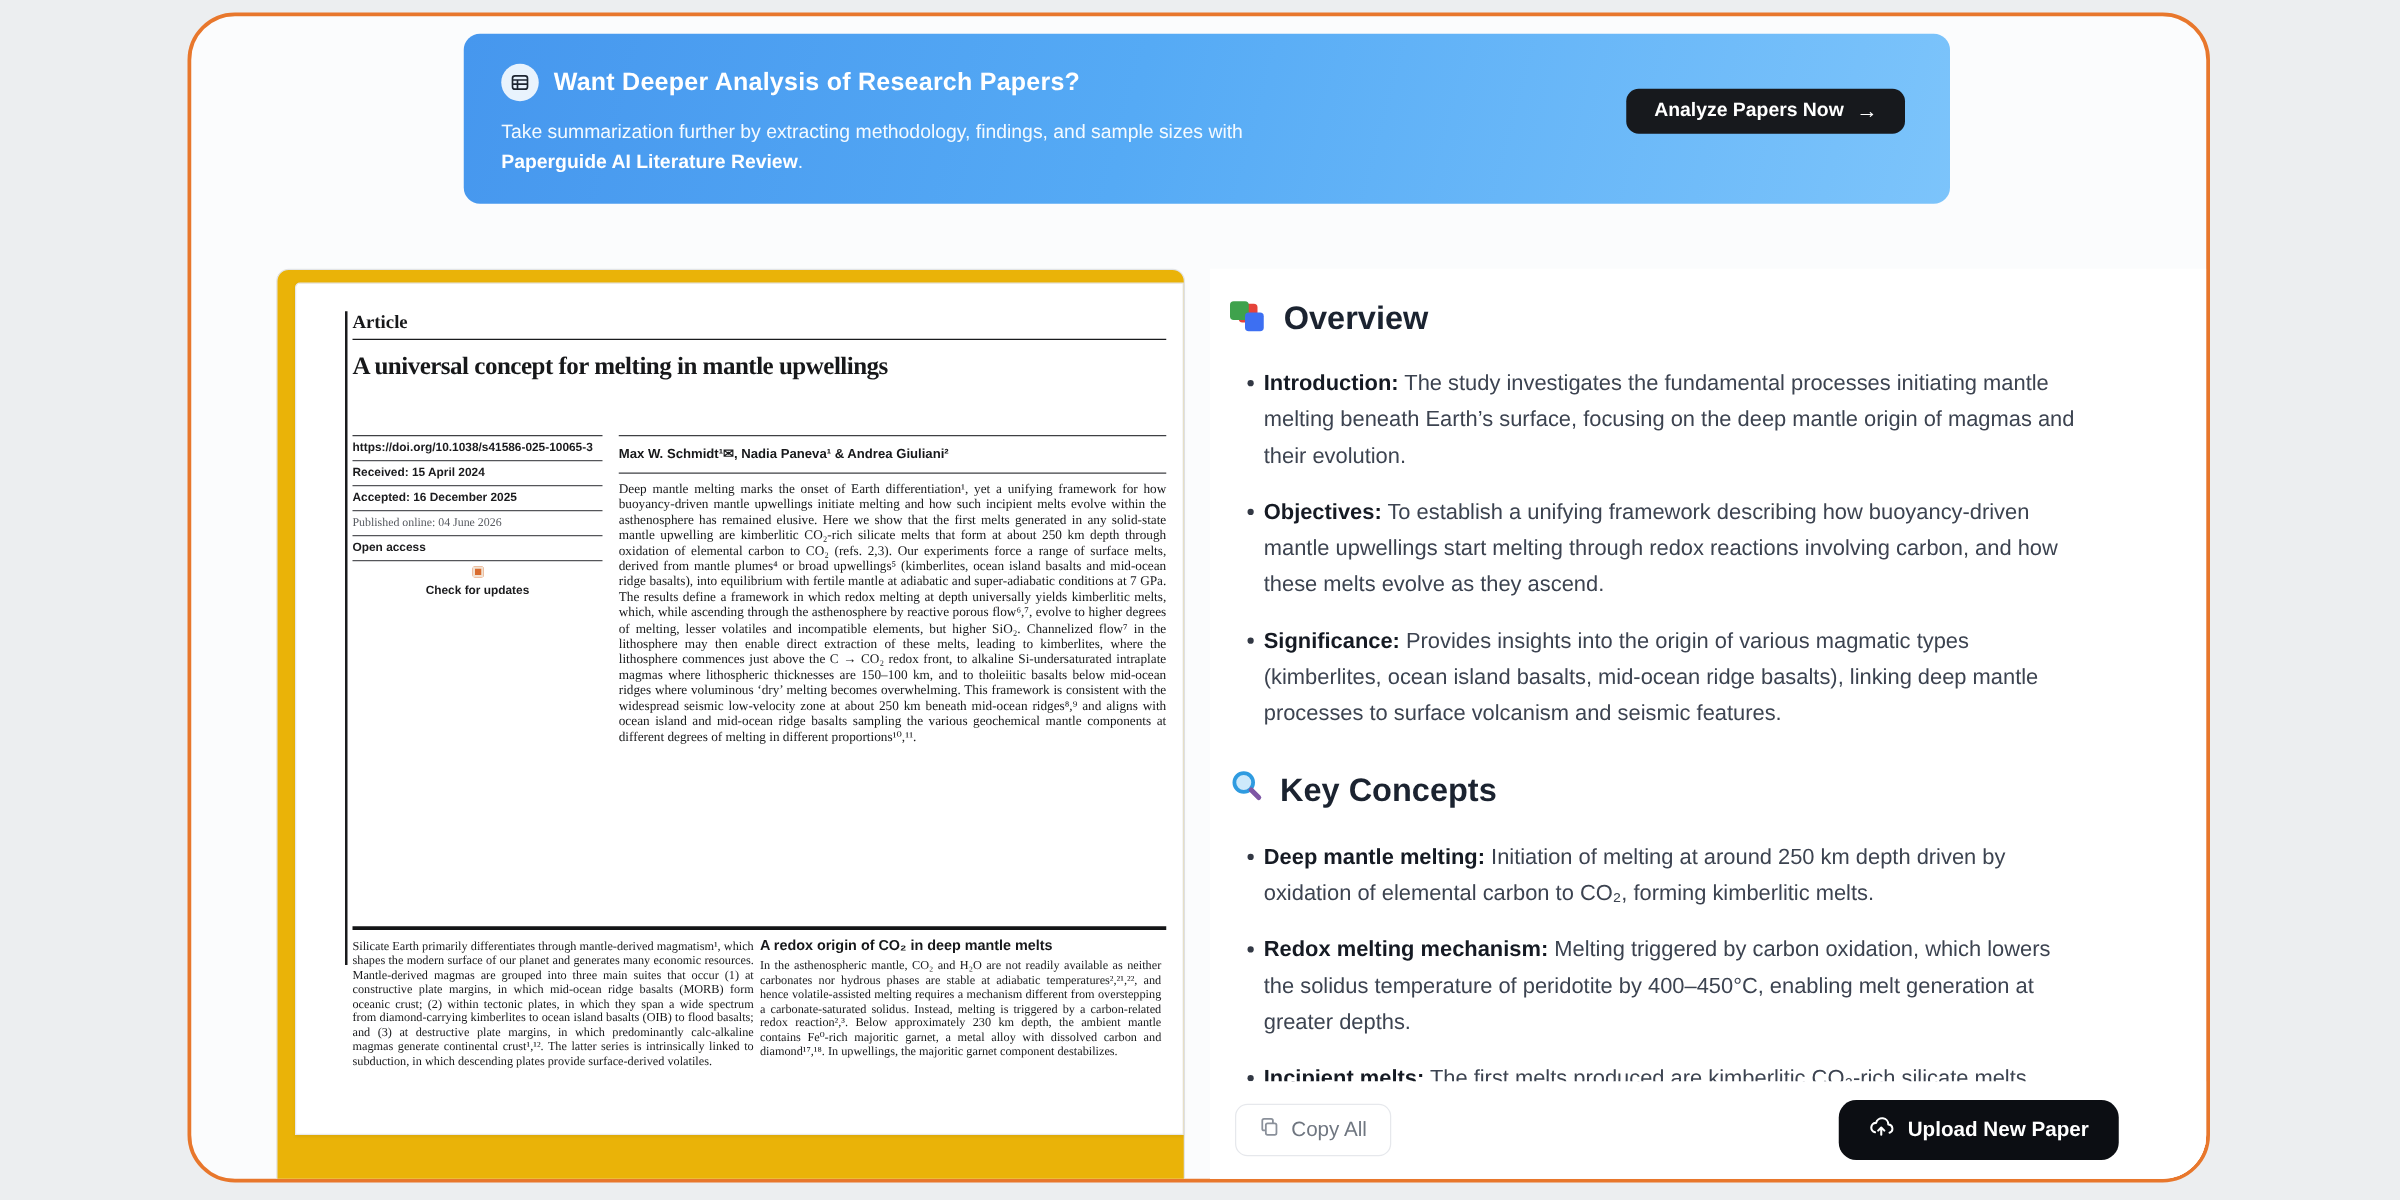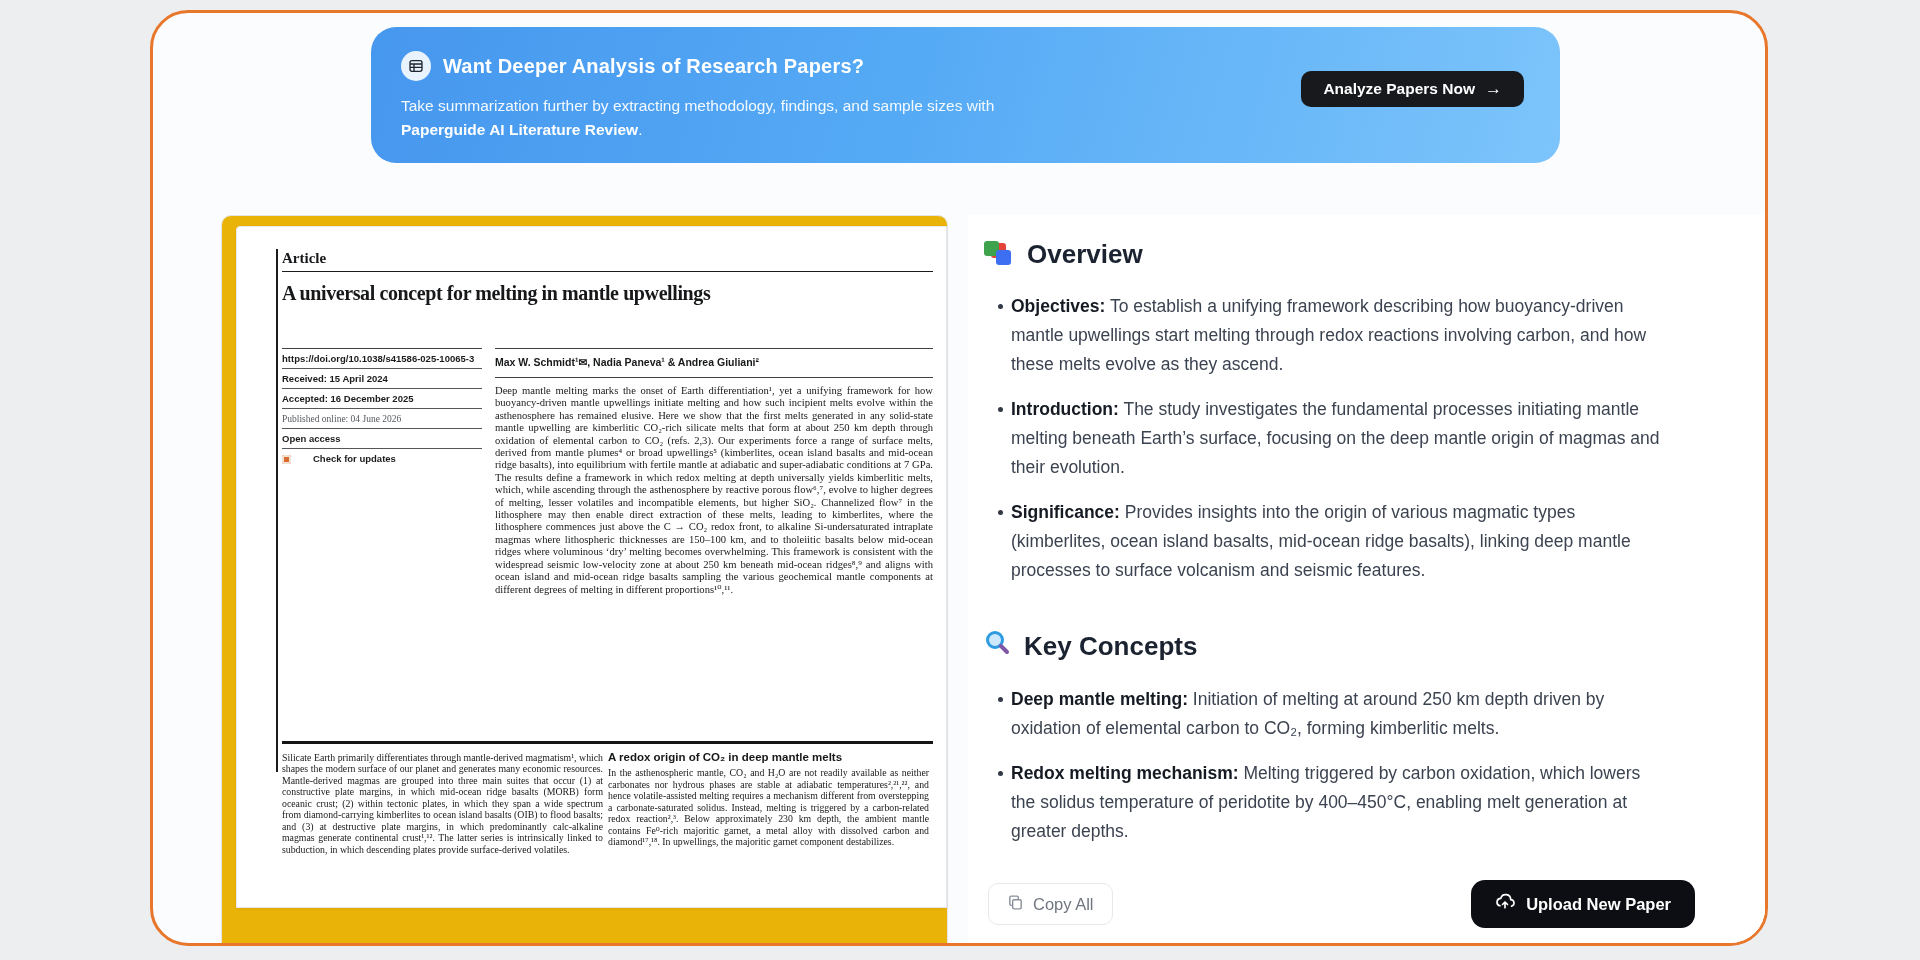--- a/index.html
+++ b/index.html
@@ -2,21 +2,21 @@
 <html><head>
 <meta charset="utf-8">
 <style>
   * { margin:0; padding:0; box-sizing:border-box; }
   html,body { width:1920px; height:960px; overflow:hidden; background:#eceef0;
               font-family:"Liberation Sans", sans-serif; }
   .frame { position:absolute; left:150px; top:10px; width:1618px; height:936px;
            border:3px solid #e8772c; border-radius:38px; background:#fbfcfd; overflow:hidden; }
 
   
-  .banner { position:absolute; left:218px; top:14px; width:1189px; height:136px; border-radius:25px;
+  .banner { position:absolute; left:218px; top:14px; width:1189px; height:136px; border-radius:13px;
             background:linear-gradient(105deg,#4697ee 0%,#55aaf5 45%,#7cc4fb 100%);
             padding:24px 12px 0 30px; color:#fff; }
   .banner-head { display:flex; align-items:center; gap:12px; }
   .banner-ico { width:30px; height:30px; border-radius:50%; background:rgba(255,255,255,.88);
                 display:flex; align-items:center; justify-content:center; flex:0 0 30px; }
   .banner-title { font-size:20px; font-weight:700; letter-spacing:.2px; }
   .banner-body { margin-top:13px; font-size:15.5px; line-height:24px; max-width:670px; color:#f4faff; }
   .banner-body b { font-weight:700; color:#fff; }
   .banner-cta { position:absolute; right:36px; top:44px; height:36px; padding:0 22px;
                 background:#17191d; color:#fff; border:none; border-radius:10px; cursor:pointer;
@@ -36,40 +36,40 @@
   .art-kicker { font-size:15px; font-weight:700; line-height:17px; padding-bottom:4px;
                 border-bottom:1.5px solid #1a1b1d; }
   .art-title { margin-top:5px; font-size:20px; font-weight:700; line-height:33px;
                letter-spacing:-.4px; margin-bottom:38px; }
   .art-cols { display:flex; height:393px; }
   .art-meta { width:200px; margin-right:13px; border-top:1.2px solid #3f4044;
               font-family:"Liberation Sans",sans-serif; }
   .meta-row { font-size:9.5px; font-weight:700; line-height:12px; padding:4px 0 3px;
               border-bottom:1px solid #55565a; color:#1b1b1d; }
   .meta-row.pub { font-family:"Liberation Serif",serif; font-weight:400; color:#55585e; }
-  .meta-row.check { display:flex; align-items:center; gap:22px; border-bottom:none; }
+  .meta-row.check { display:flex; align-items:center; gap:5px; border-bottom:none;flex-direction:column; }
   .check-ico { width:9px; height:9px; border-radius:2px; background:#d96c2f; display:inline-block;
                box-shadow:inset 0 0 0 2px #f2e2d2; }
   .art-right { flex:1; border-top:1.2px solid #3f4044; }
   .art-authors { font-family:"Liberation Sans",sans-serif; font-size:10.5px; font-weight:700;
                  padding:7px 0 9px; }
   .art-abstract { border-top:1px solid #3f4044; padding-top:7px; font-size:10.6px; line-height:12.4px;
                   text-align:justify; }
   .art-divider { height:2.5px; background:#141517; }
   .art-body { display:flex; gap:5px; margin-top:8px; }
   .body-col { width:321px; font-size:9.8px; line-height:11.5px; text-align:justify; }
   .body-head { font-family:"Liberation Sans",sans-serif; font-size:11.5px; font-weight:700;
                margin-bottom:4px; }
 
   
   .summary { position:absolute; left:815px; top:202px; width:797px; height:734px; background:#fff; }
   .summary-scroll { padding:24px 102px 0 16px; }
   .sec-head { display:flex; align-items:center; gap:13px; font-size:26px; font-weight:700;
               color:#1b2330; margin-bottom:22px; }
-  .sec-head.kc { margin-top:44px; }
+  .sec-head.kc { margin-top:30px; }
   .ov-ico { position:relative; width:30px; height:28px; flex:0 0 30px; }
   .ov-ico .sq { position:absolute; width:15px; height:15px; border-radius:3px; }
   .sq.red   { left:7px; top:2px;  background:#e5433a; }
   .sq.green { left:0;   top:0;    background:#3fa24c; }
   .sq.blue  { left:12px; top:9px; background:#3d6ff2; }
   .sum-list { list-style:none; }
   .sum-list li { display:flex; margin-bottom:16px; }
   .dot { width:13px; flex:0 0 13px; margin-left:14px; padding-top:12px; }
   .dot i { display:block; width:5px; height:5px; border-radius:50%; background:#323844; }
   .bullet-text { font-size:17.5px; line-height:29px; color:#3c4350; }
@@ -151,27 +151,27 @@
           <span class="sq green"></span>
           <span class="sq blue"></span>
         </span>
         <span>Overview</span>
       </div>
       <ul class="sum-list">
         <li>
           <span class="dot">
               <i></i>
             </span>
+          <p class="bullet-text"><b>Introduction:</b><span> The study investigates the fundamental processes initiating mantle melting beneath Earth’s surface, focusing on the deep mantle origin of magmas and their evolution.</span></p>
+        </li>
+        <li>
+          <span class="dot">
+              <i></i>
+            </span>
           <p class="bullet-text"><b>Objectives:</b><span> To establish a unifying framework describing how buoyancy-driven mantle upwellings start melting through redox reactions involving carbon, and how these melts evolve as they ascend.</span></p>
-        </li>
-        <li>
-          <span class="dot">
-              <i></i>
-            </span>
-          <p class="bullet-text"><b>Introduction:</b><span> The study investigates the fundamental processes initiating mantle melting beneath Earth’s surface, focusing on the deep mantle origin of magmas and their evolution.</span></p>
         </li>
         <li>
           <span class="dot">
               <i></i>
             </span>
           <p class="bullet-text"><b>Significance:</b><span> Provides insights into the origin of various magmatic types (kimberlites, ocean island basalts, mid-ocean ridge basalts), linking deep mantle processes to surface volcanism and seismic features.</span></p>
         </li>
       </ul>
 
       <div class="sec-head kc">

